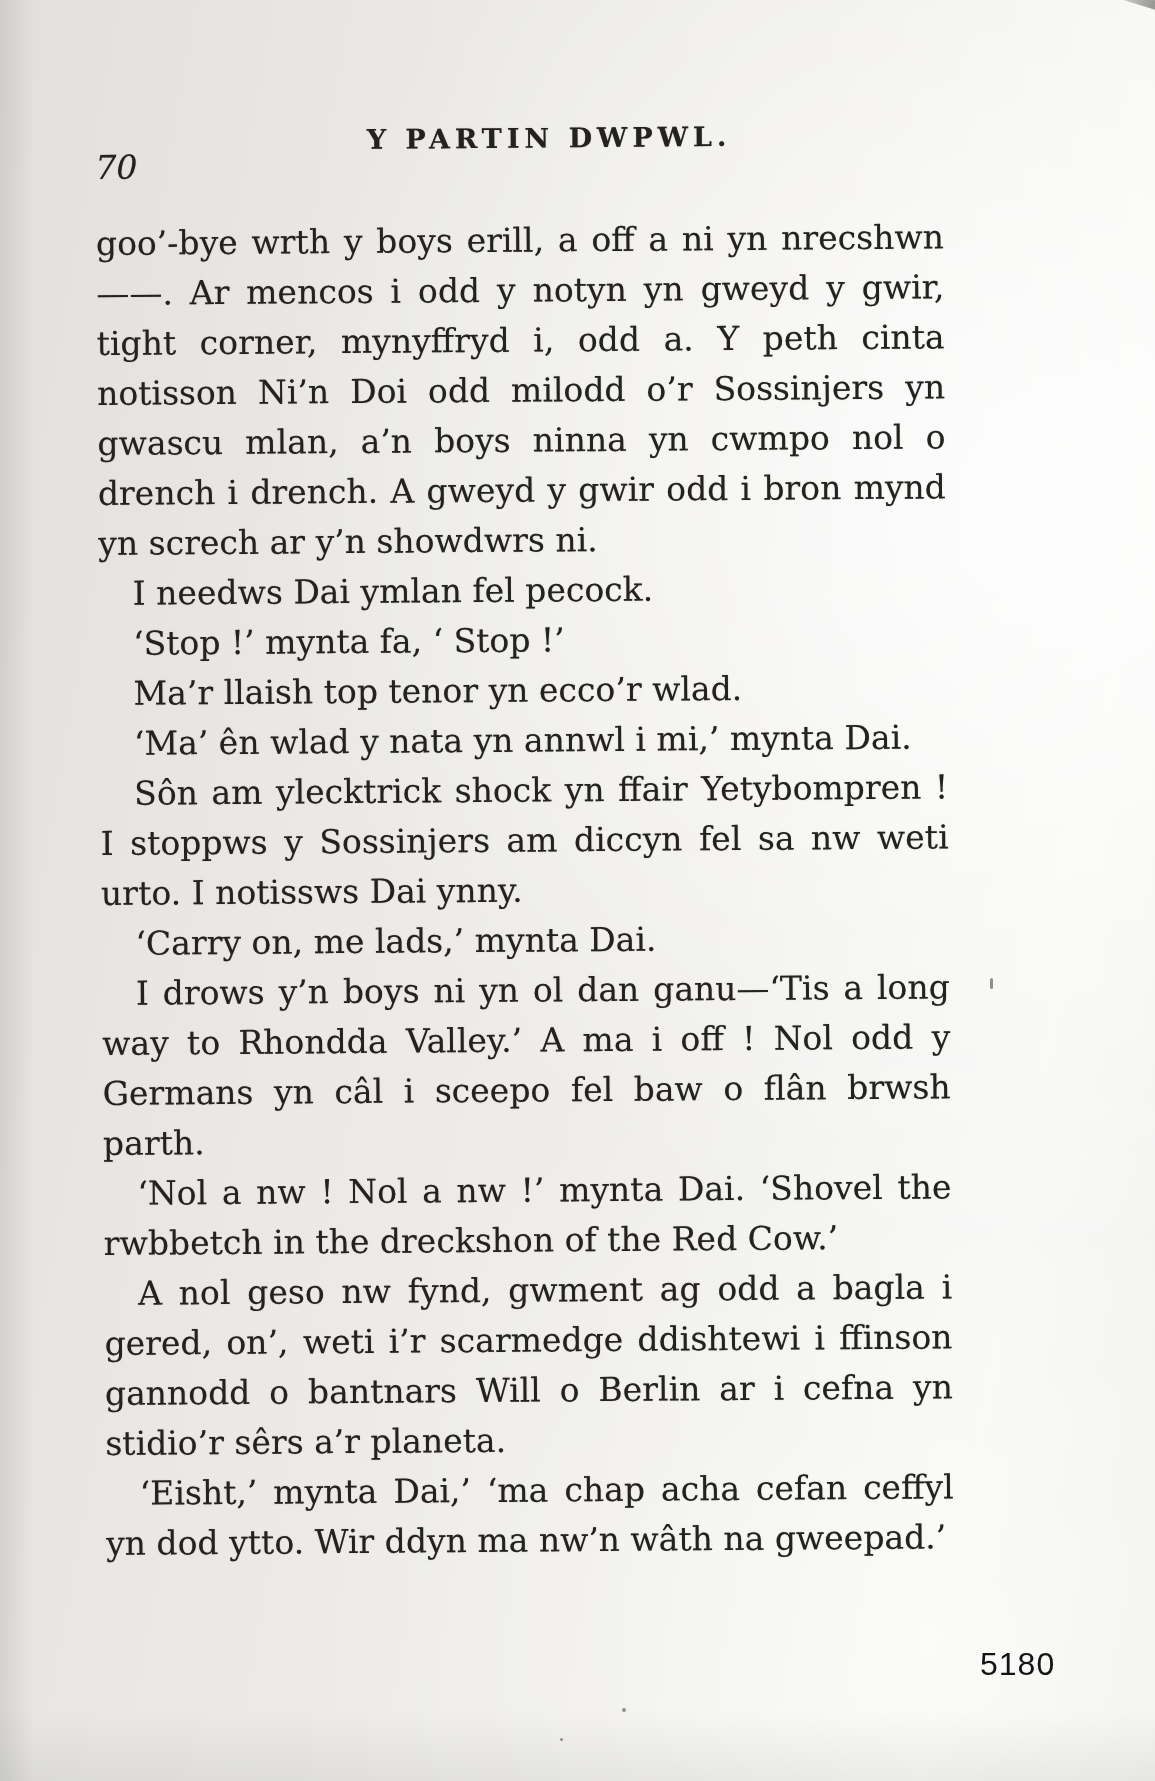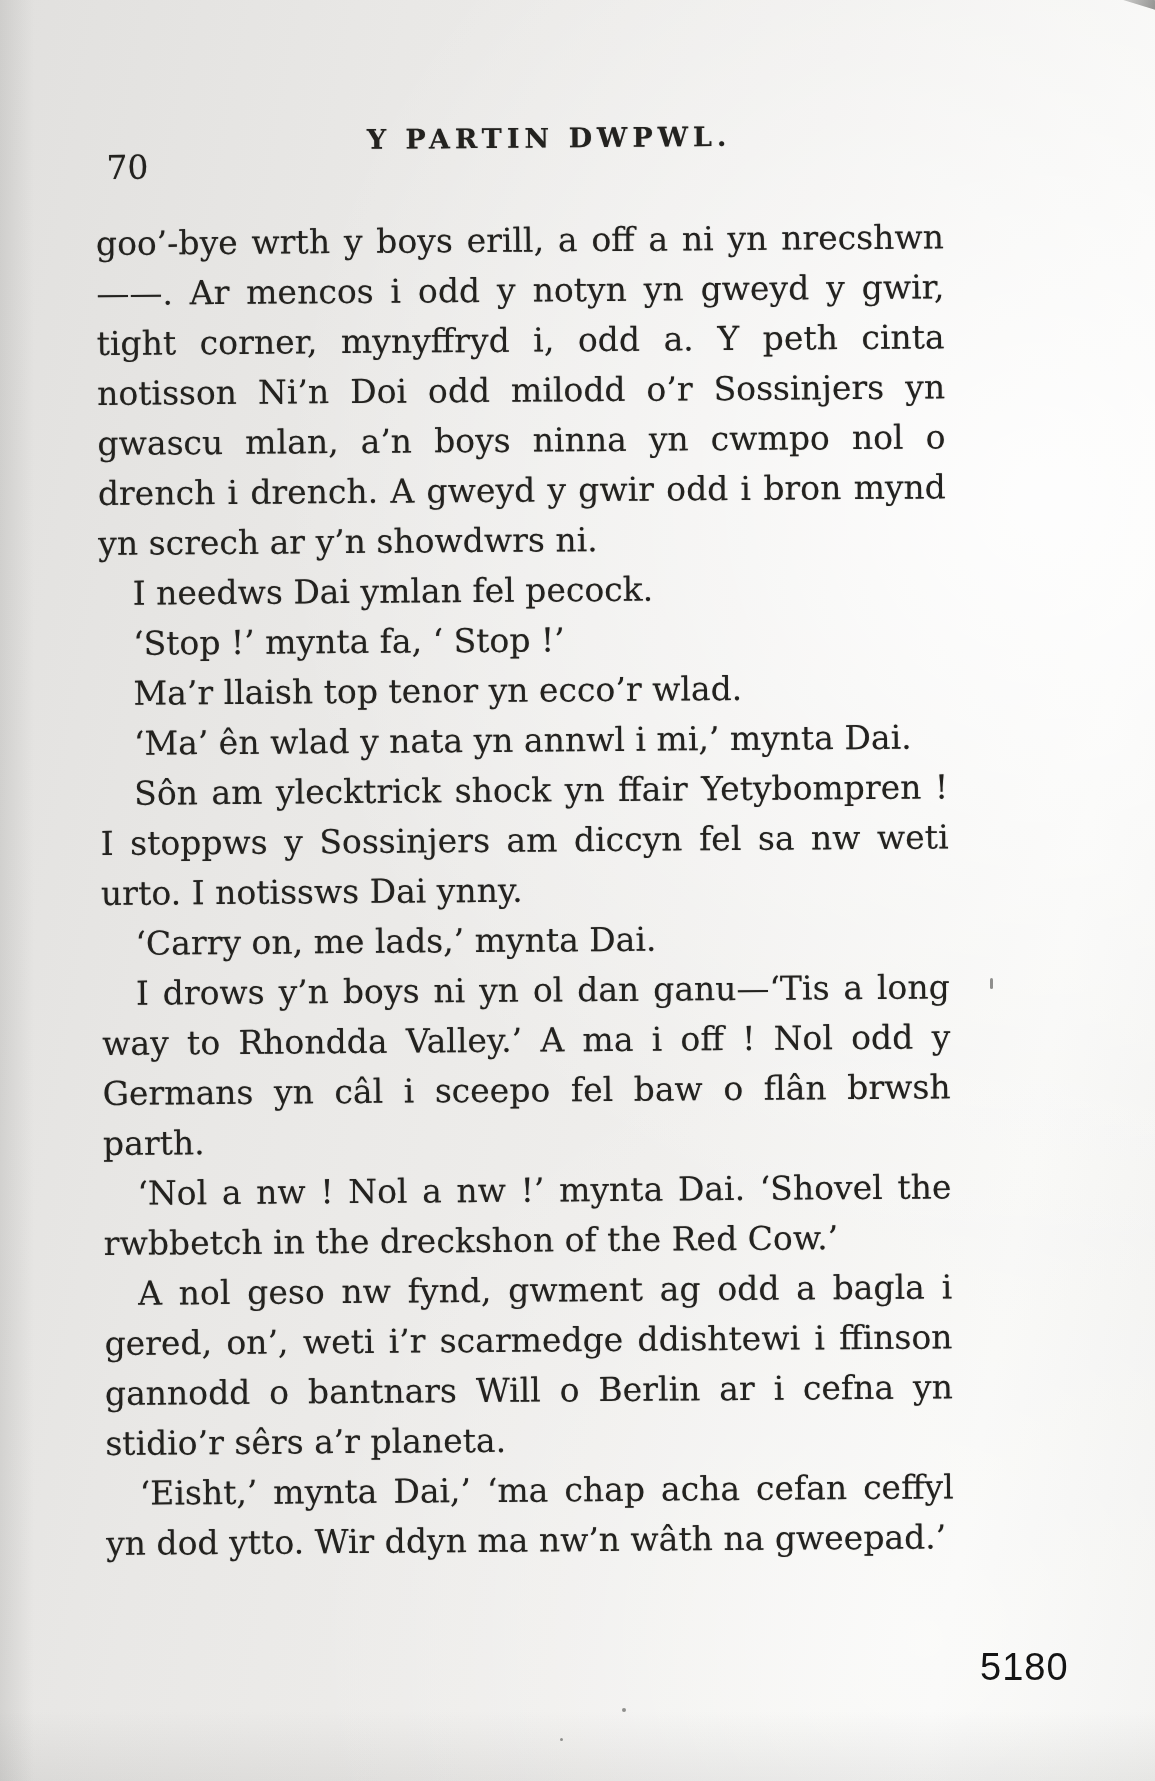--- a/index.html
+++ b/index.html
@@ -41,23 +41,24 @@
     left: 95px;
     top: 126px;
     width: 848px;
     transform: rotate(-0.45deg);
     transform-origin: 0 0;
     color: #23221f;
     text-shadow: 0 0 1px rgba(45,44,40,0.45);
   }
   .page-number {
     position: absolute;
-    left: 11px;
+    left: 0;
     top: 22px;
     font-size: 33px;
+    font-style: italic;
   }
   .running-title {
     text-align: center;
     font-size: 27px;
     font-weight: bold;
     letter-spacing: 5px;
     padding-left: 60px;
   }
   .body-text {
     margin-top: 62px;
@@ -70,21 +71,21 @@
   }
   .body-text p.indent {
     text-indent: 34px;
   }
   
   .stamp {
     position: absolute;
     left: 980px;
     top: 1646px;
     font-family: "Liberation Sans", sans-serif;
-    font-size: 38px;
+    font-size: 32px;
     letter-spacing: 1px;
     color: #141414;
   }
   
   .corner-mark {
     position: absolute;
     left: 1106px;
     top: -5px;
     width: 62px;
     height: 9px;

